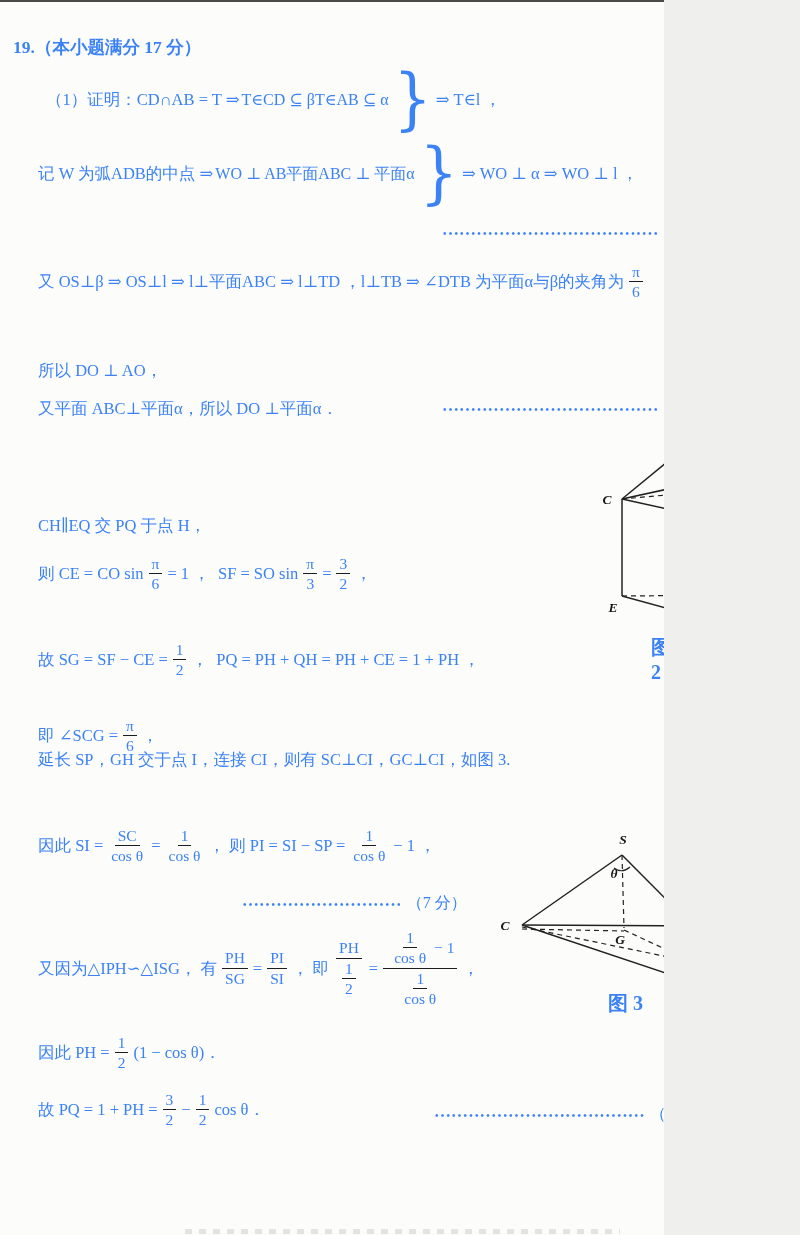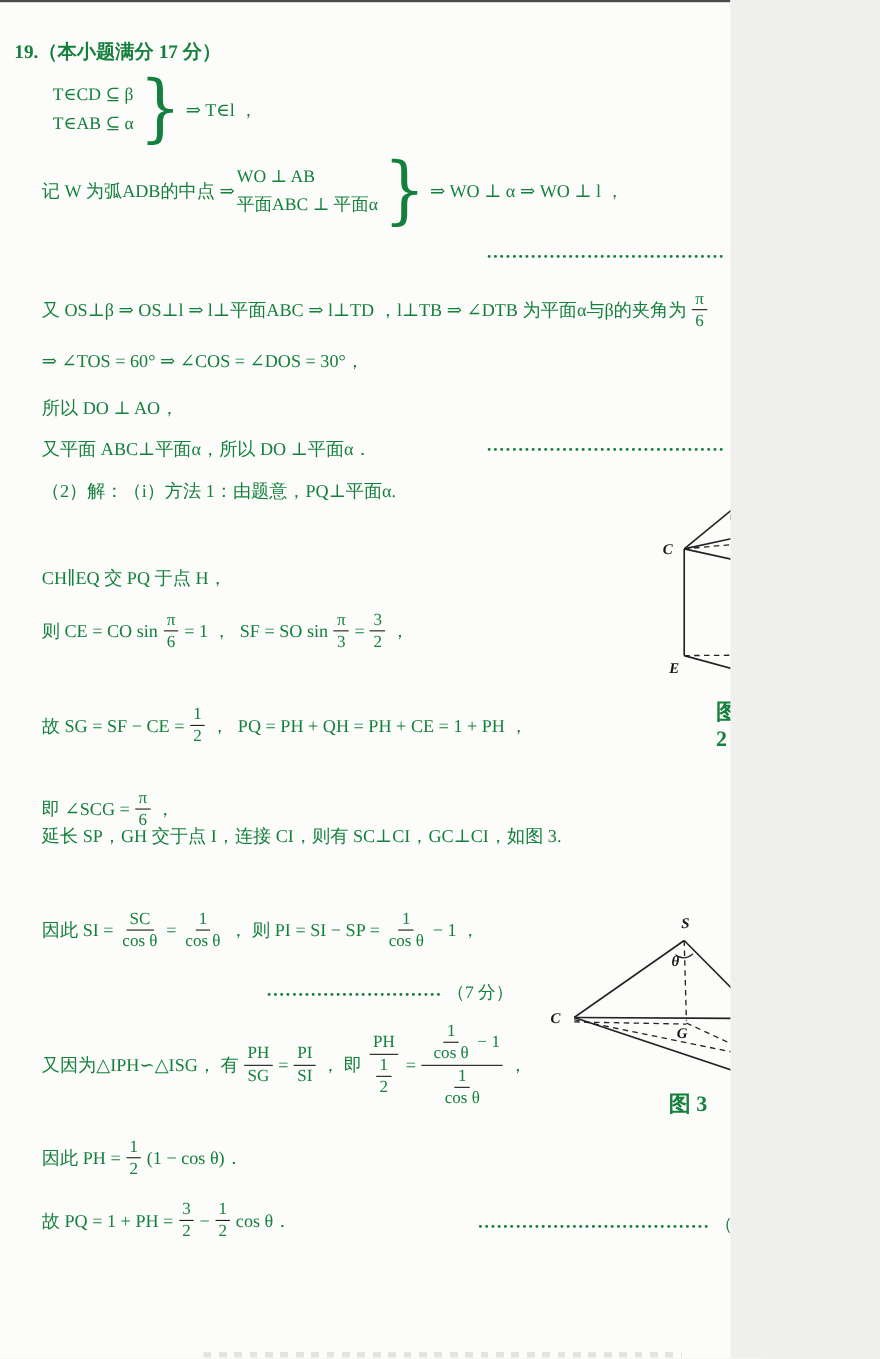--- a/index.html
+++ b/index.html
@@ -1,21 +1,21 @@
 <!DOCTYPE html>
 <html><head>
 <meta charset="utf-8">
 <style>
   html,body{margin:0;padding:0;background:#efefed;}
   .page{position:relative;width:664px;height:1235px;background:#fcfcfa;overflow:hidden;
-        font-family:"Liberation Serif","DejaVu Serif",serif;color:#15803d;}
+        font-family:"Liberation Serif","DejaVu Serif",serif;color:#3b82f6;}
   .scan-edge{position:absolute;top:0;left:0;width:100%;height:2px;background:#4a4a4a;}
   .line{position:absolute;display:flex;align-items:center;white-space:pre;font-size:16.5px;line-height:1.3;}
   .hdr{font-weight:bold;font-size:17.5px;}
-  .stack{display:inline-flex;flex-direction:column;align-items:flex-start;margin:0 2px;font-size:16px;line-height:1.6;}
+  .stack{display:inline-flex;flex-direction:row;align-items:center;margin:0 2px;font-size:16px;line-height:1.6;}
   .brace{font-size:60px;font-weight:400;line-height:.85;margin-left:3px;transform:scaleY(1.12);font-family:"DejaVu Serif",serif;}
   .frac{display:inline-flex;flex-direction:column;align-items:center;margin:0 5px;font-size:15.5px;line-height:1.25;}
   .frac>.num{border-bottom:1.5px solid #1c1c1c;padding:0 3px;display:inline-flex;align-items:center;justify-content:center;}
   .frac>.den{padding:0 3px;display:inline-flex;align-items:center;justify-content:center;}
   .dots{font-size:10px;letter-spacing:2.2px;font-weight:bold;transform:translateY(1px);}
   .score{font-size:16px;margin-left:4px;}
   .caption{position:absolute;font-weight:bold;font-size:20px;}
   .fig{position:absolute;}
   .fig svg text{font-family:"Liberation Serif","DejaVu Serif",serif;font-style:italic;font-weight:bold;font-size:13.5px;fill:#161616;}
   .footer-strip{position:absolute;left:185px;top:1229px;width:435px;height:5px;opacity:.55;
@@ -23,20 +23,21 @@
 </style>
 </head>
 <body>
 
 <div class="page">
   <div class="scan-edge"></div>
 
   <div class="line hdr" style="left:13px;top:36px">19.（本小题满分 17 分）</div>
 
   <div class="line" style="left:46px;top:74px">
+    <span>（1）证明：CD∩AB = T ⇒</span>
     <span class="stack">
       <span>T∈CD ⊆ β</span>
       <span>T∈AB ⊆ α</span>
     </span>
     <span class="brace">}</span>
     <span> ⇒ T∈l ，</span>
   </div>
 
   <div class="line" style="left:38px;top:148px">
     <span>记 W 为弧ADB的中点 ⇒</span>
@@ -54,30 +55,28 @@
   </div>
 
   <div class="line" style="left:38px;top:262px">
     <span>又 OS⊥β ⇒ OS⊥l ⇒ l⊥平面ABC ⇒ l⊥TD ，l⊥TB ⇒ ∠DTB 为平面α与β的夹角为</span>
     <span class="frac">
       <span class="num">π</span>
       <span class="den">6</span>
     </span>
   </div>
 
-  <div class="line" style="left:38px;top:318px">⇒ ∠TOS = 60° ⇒ ∠COS = ∠DOS = 30°，</div>
   <div class="line" style="left:38px;top:360px">所以 DO ⊥ AO，</div>
 
   <div class="line" style="left:38px;top:398px">又平面 ABC⊥平面α，所以 DO ⊥平面α．</div>
   <div class="line" style="left:443px;top:398px">
     <span class="dots">••••••••••••••••••••••••••••••••••••••</span>
     <span class="score">（5 分）</span>
   </div>
 
-  <div class="line" style="left:38px;top:436px">（2）解：（i）方法 1：由题意，PQ⊥平面α.</div>
   <div class="line" style="left:38px;top:515px">CH∥EQ 交 PQ 于点 H，</div>
 
   <div class="line" style="left:38px;top:554px">
     <span>则 CE = CO sin</span>
     <span class="frac">
       <span class="num">π</span>
       <span class="den">6</span>
     </span>
     <span>= 1 ，  SF = SO sin</span>
     <span class="frac">

